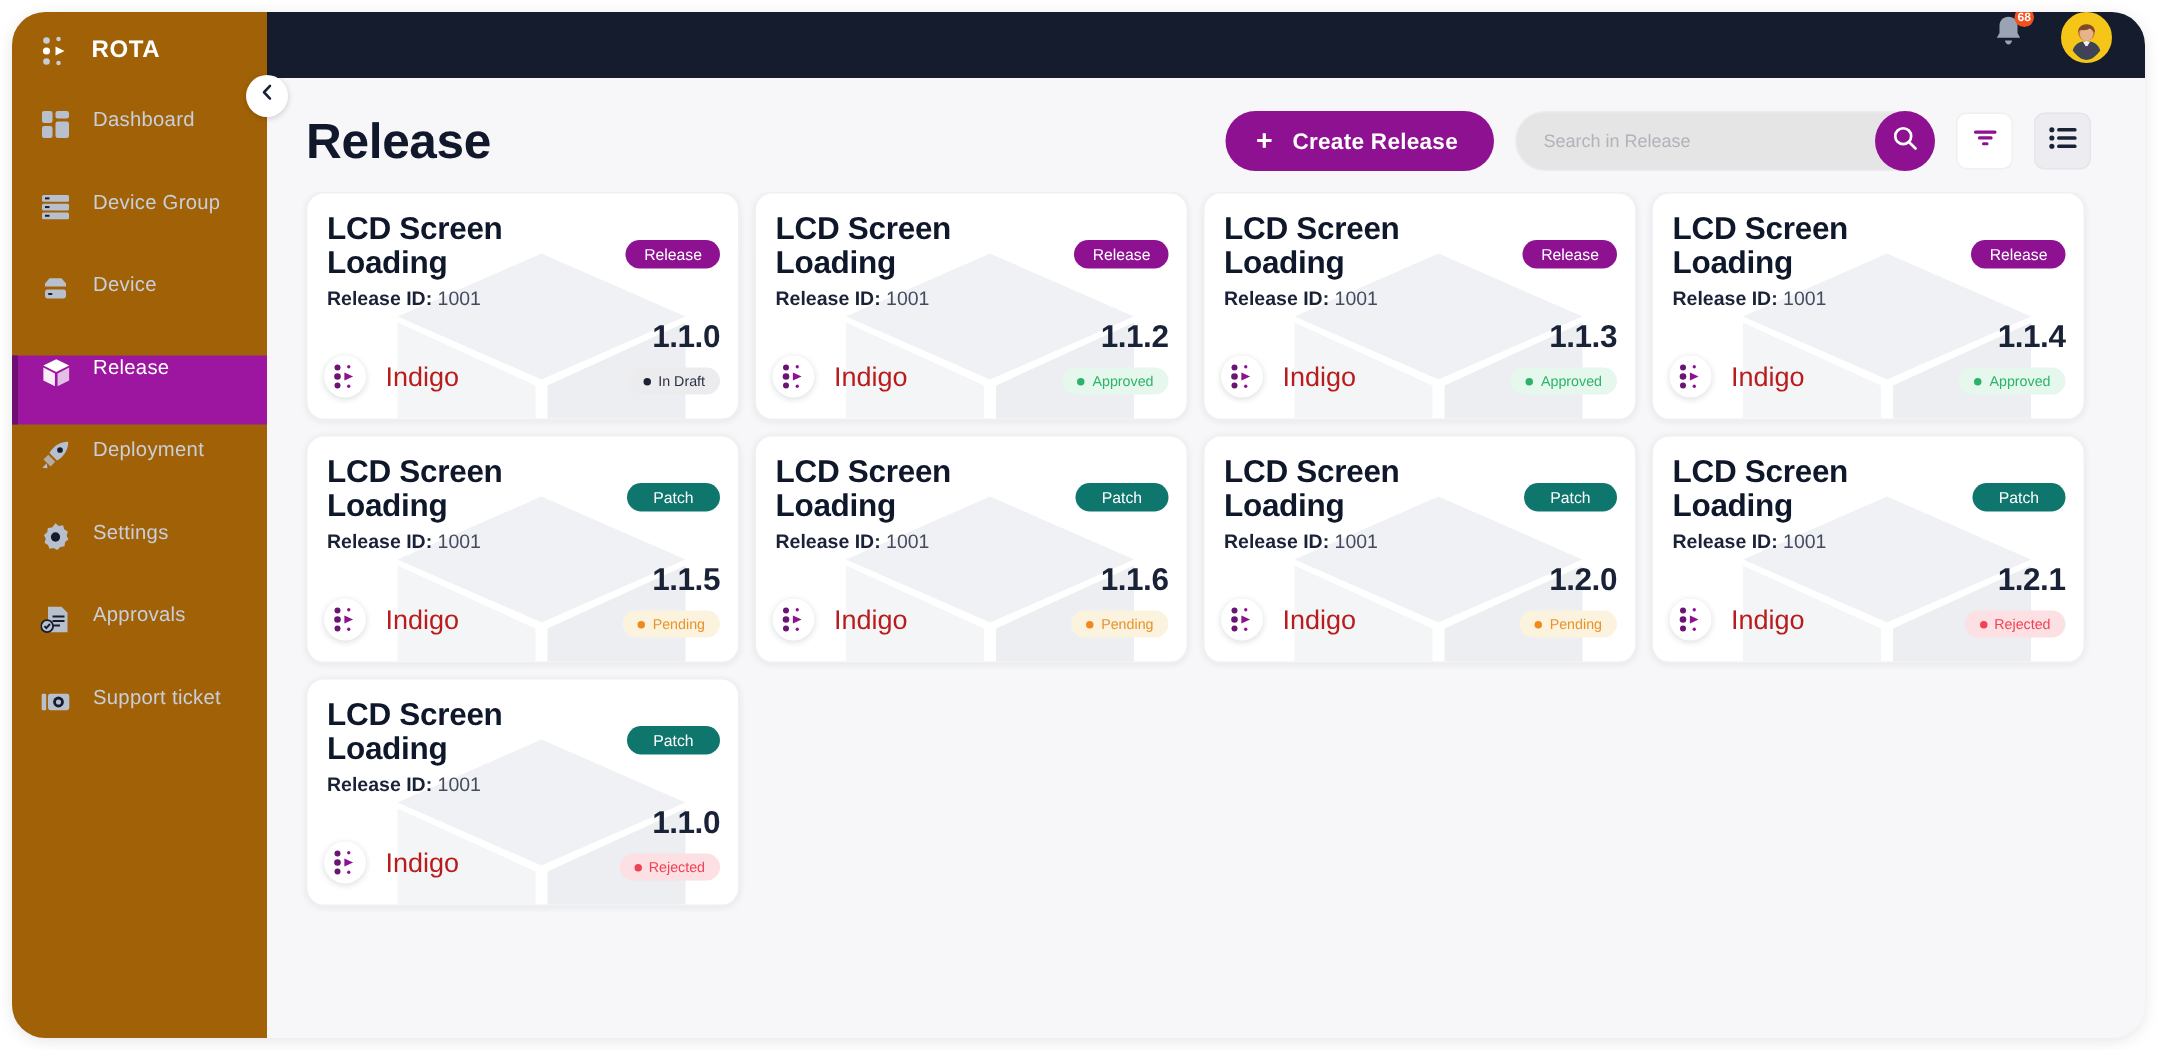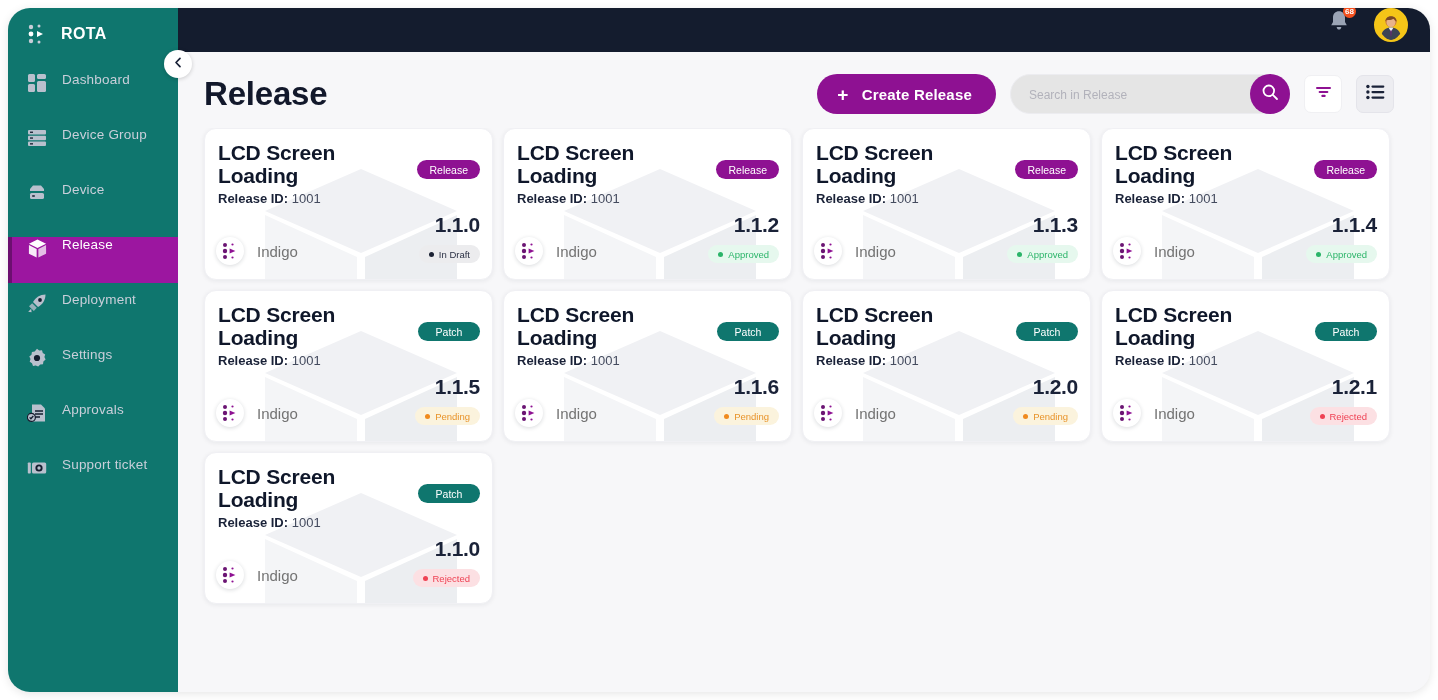--- a/index.html
+++ b/index.html
@@ -30,21 +30,21 @@
     background: #f7f7f9;
     overflow: hidden;
     display: flex;
     box-shadow: 0 2px 10px rgba(0,0,0,0.10);
   }
 
   
   .sidebar {
     width: 170px;
     flex: 0 0 170px;
-    background: #0f766e;
+    background: #a16207;
     color: #cfd4de;
     padding-top: 0;
     position: relative;
     z-index: 3;
   }
 
   .brand {
     height: 52px;
     display: flex;
     align-items: center;
@@ -321,21 +321,21 @@
     gap: 13px;
   }
   .owner-logo {
     width: 28px; height: 28px;
     border-radius: 50%;
     background: #ffffff;
     box-shadow: 0 1px 4px rgba(20,28,46,0.16);
     position: relative;
     flex: 0 0 28px;
   }
-  .owner-name { font-size: 15px; color: #737373; }
+  .owner-name { font-size: 18px; color: #b91c1c; }
 
   .status-badge {
     position: absolute;
     right: 12px;
     bottom: 16px;
     height: 18px;
     padding: 0 10px;
     border-radius: 9px;
     font-size: 9.5px;
     display: flex;

